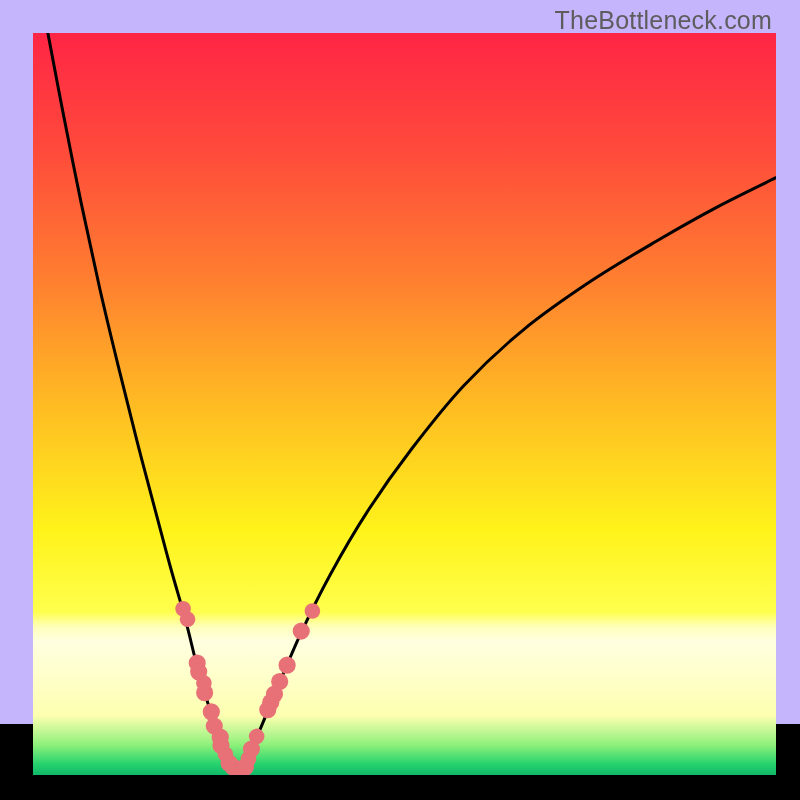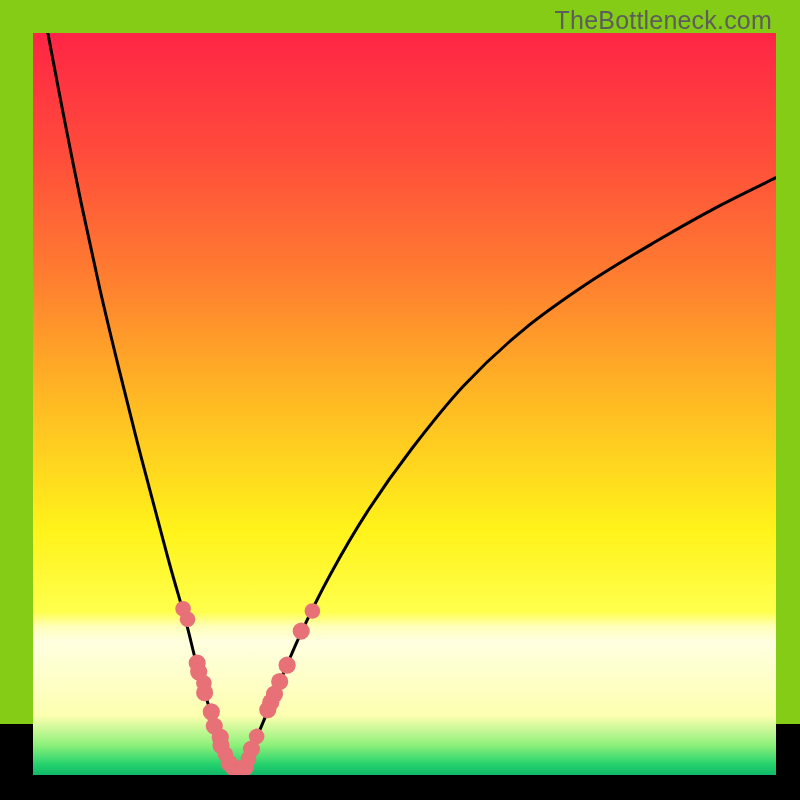--- a/index.html
+++ b/index.html
@@ -10,21 +10,21 @@
     overflow: hidden;
     background: #000;
     font-family: Arial, Helvetica, sans-serif;
   }
   .frame {
     position: absolute;
     top: 0;
     left: 0;
     width: 800px;
     height: 724px;
-    background: #84cc16;
+    background: #c4b5fd;
   }
   .plot-area {
     position: absolute;
     top: 33px;
     left: 33px;
     width: 743px;
     height: 742px;
     overflow: hidden;
   }
   .gradient-bg {

